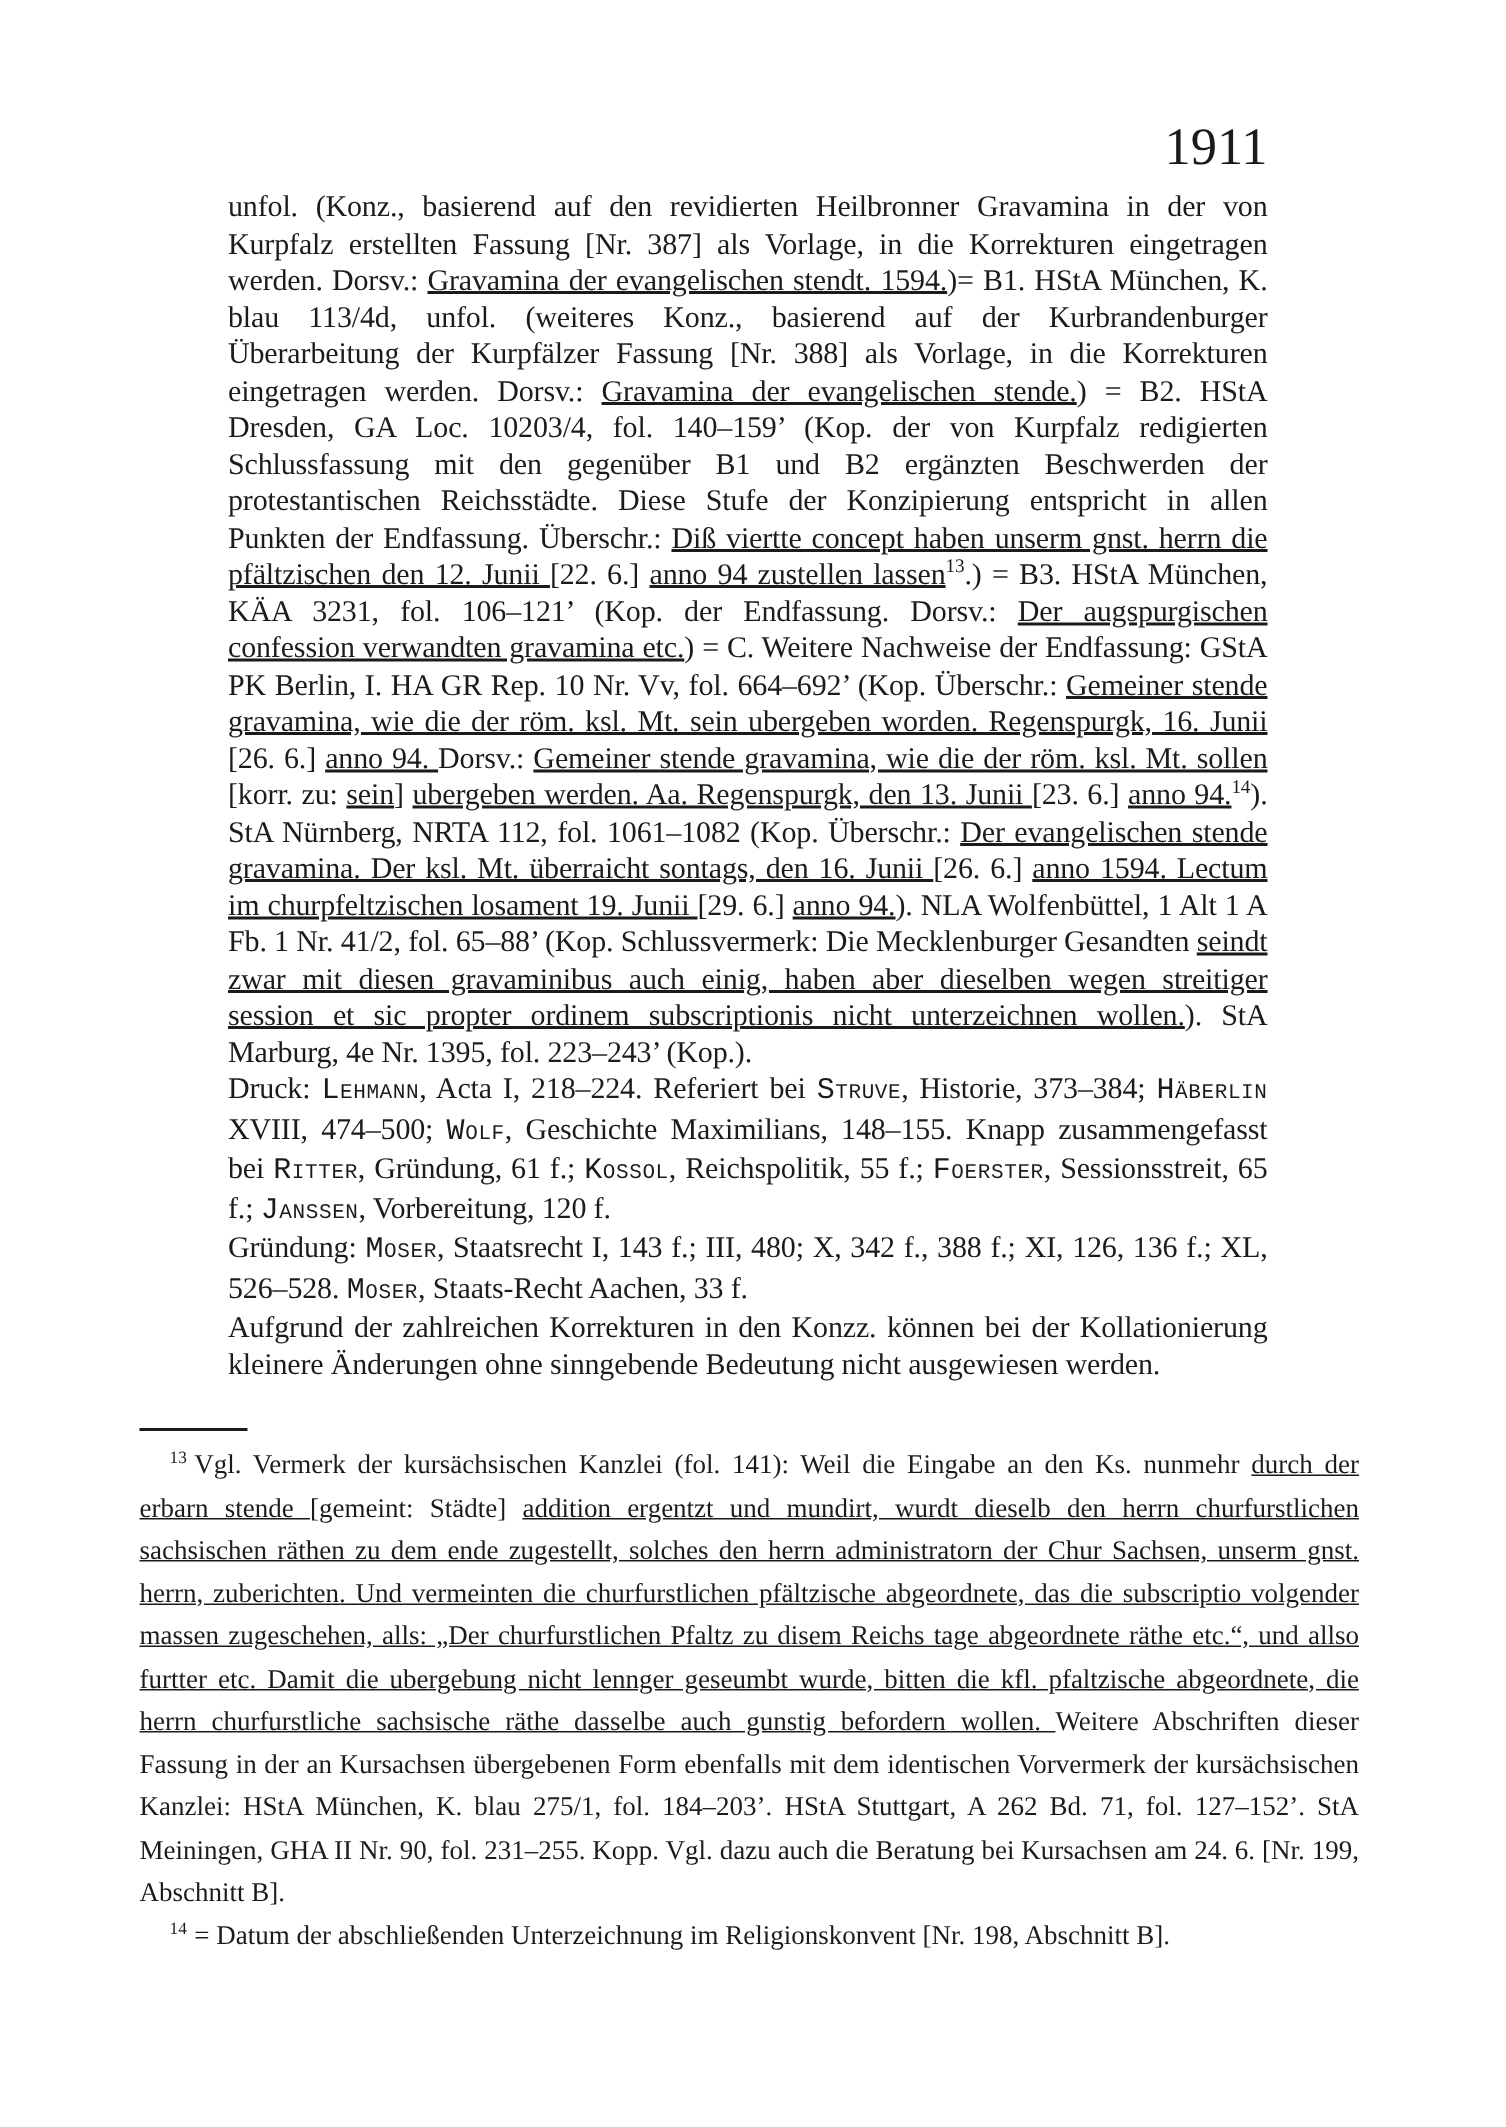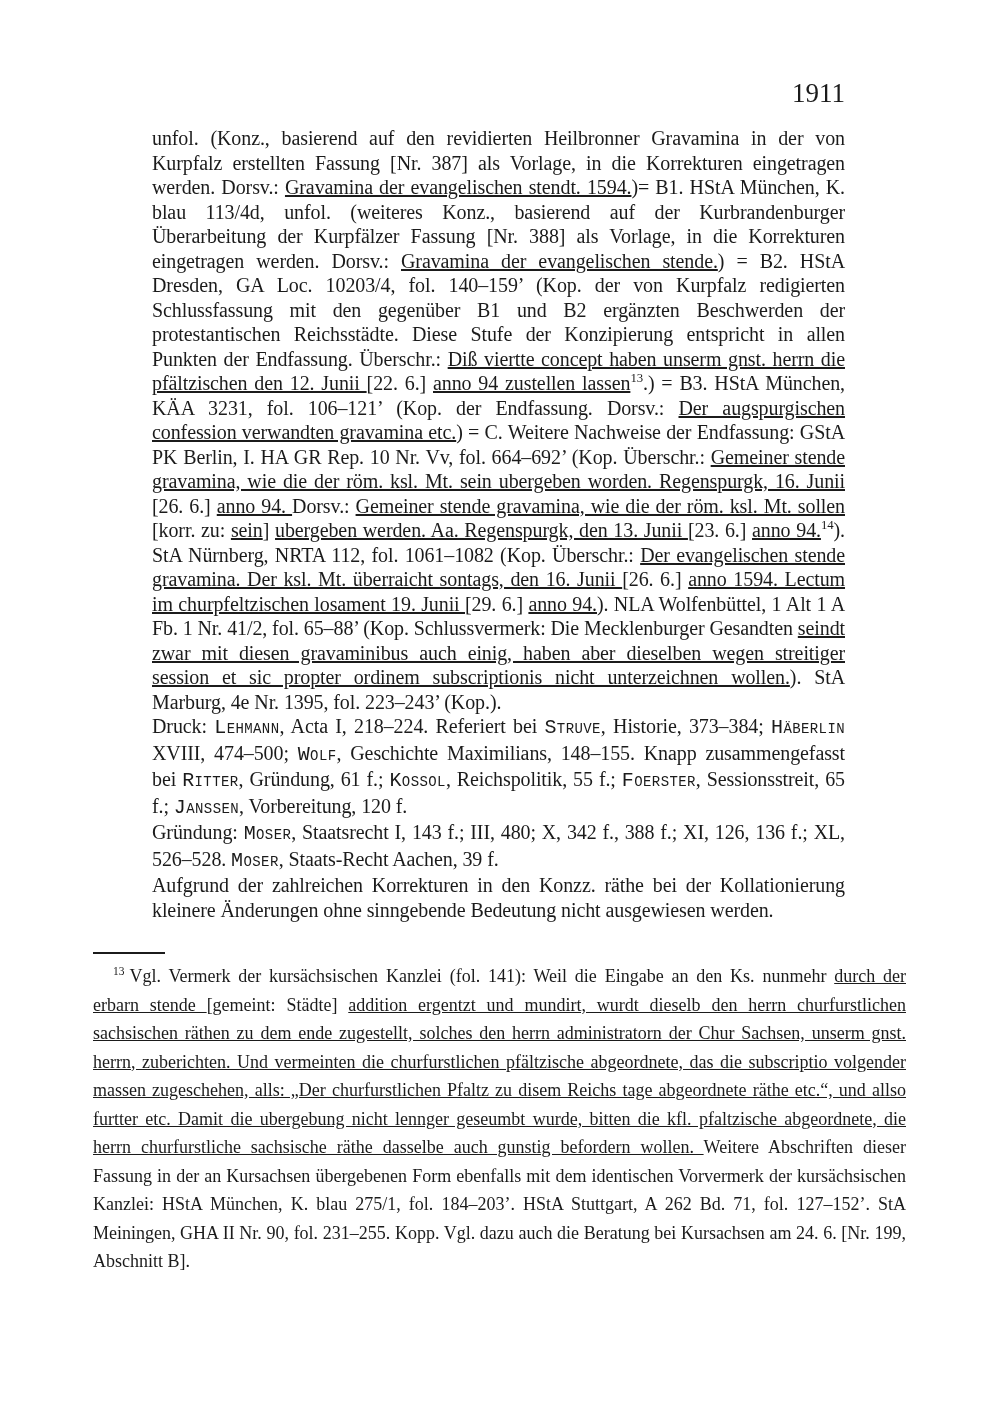--- a/index.html
+++ b/index.html
@@ -22,21 +22,21 @@
   .running-head {
     text-align: center;
     padding-right: 52px; 
     font-size: 21px;
     letter-spacing: 0.2px;
     white-space: nowrap;
   }
   .page-number {
     position: absolute;
     right: 0; top: -6px;
-    font-size: 27px;
+    font-size: 35px;
   }
 
   
   .main-text {
     margin: 12px 0 0 152px;
     width: 693px;
     font-size: 20px;
     line-height: 24.5px;
     text-align: justify;
     letter-spacing: -0.1px;
@@ -76,22 +76,23 @@
 
 <div class="page">
 
   <div class="header-row">
     <div class="page-number">1911</div>
   </div>
 
   <div class="main-text">
     <p><span class="r-i">unfol. (Konz., basierend auf den revidierten Heilbronner Gravamina in der von Kurpfalz erstellten Fassung [Nr. 387] als Vorlage, in die Korrekturen eingetragen werden. Dorsv.: </span><span class="r-r">Gravamina der evangelischen stendt. 1594.</span><span class="r-i">)= B1. HStA München, K. blau 113/4d, unfol. (weiteres Konz., basierend auf der Kurbrandenburger Überarbeitung der Kurpfälzer Fassung [Nr. 388] als Vorlage, in die Korrekturen eingetragen werden. Dorsv.: </span><span class="r-r">Gravamina der evangelischen stende.</span><span class="r-i">) = B2. HStA Dresden, GA Loc. 10203/4, fol. 140–159’ (Kop. der von Kurpfalz redigierten Schlussfassung mit den gegenüber B1 und B2 ergänzten Beschwerden der protestantischen Reichsstädte. Diese Stufe der Konzipierung entspricht in allen Punkten der Endfassung. Überschr.: </span><span class="r-r">Diß viertte concept haben unserm gnst. herrn die pfältzischen den 12. Junii </span><span class="r-i">[22. 6.] </span><span class="r-r">anno 94 zustellen lassen</span><span class="r-sup">13</span><span class="r-i">.) = B3. HStA München, KÄA 3231, fol. 106–121’ (Kop. der Endfassung. Dorsv.: </span><span class="r-r">Der augspurgischen confession verwandten gravamina etc.</span><span class="r-i">) = C. Weitere Nachweise der Endfassung: GStA PK Berlin, I. HA GR Rep. 10 Nr. Vv, fol. 664–692’ (Kop. Überschr.: </span><span class="r-r">Gemeiner stende gravamina, wie die der röm. ksl. Mt. sein ubergeben worden. Regenspurgk, 16. Junii </span><span class="r-i">[26. 6.] </span><span class="r-r">anno 94. </span><span class="r-i">Dorsv.: </span><span class="r-r">Gemeiner stende gravamina, wie die der röm. ksl. Mt. sollen </span><span class="r-i">[korr. zu: </span><span class="r-r">sein</span><span class="r-i">] </span><span class="r-r">ubergeben werden. Aa. Regenspurgk, den 13. Junii </span><span class="r-i">[23. 6.] </span><span class="r-r">anno 94.</span><span class="r-sup">14</span><span class="r-i">). StA Nürnberg, NRTA 112, fol. 1061–1082 (Kop. Überschr.: </span><span class="r-r">Der evangelischen stende gravamina. Der ksl. Mt. überraicht sontags, den 16. Junii </span><span class="r-i">[26. 6.] </span><span class="r-r">anno 1594. Lectum im churpfeltzischen losament 19. Junii </span><span class="r-i">[29. 6.] </span><span class="r-r">anno 94.</span><span class="r-i">). NLA Wolfenbüttel, 1 Alt 1 A Fb. 1 Nr. 41/2, fol. 65–88’ (Kop. Schlussvermerk: Die Mecklenburger Gesandten </span><span class="r-r">seindt zwar mit diesen gravaminibus auch einig, haben aber dieselben wegen streitiger session et sic propter ordinem subscriptionis nicht unterzeichnen wollen.</span><span class="r-i">). StA Marburg, 4e Nr. 1395, fol. 223–243’ (Kop.).</span></p>
     <p><span class="r-i">Druck: </span><span class="r-sc">Lehmann</span><span class="r-i">, Acta I, 218–224. Referiert bei </span><span class="r-sc">Struve</span><span class="r-i">, Historie, 373–384; </span><span class="r-sc">Häberlin</span><span class="r-i"> XVIII, 474–500; </span><span class="r-sc">Wolf</span><span class="r-i">, Geschichte Maximilians, 148–155. Knapp zusammengefasst bei </span><span class="r-sc">Ritter</span><span class="r-i">, Gründung, 61 f.; </span><span class="r-sc">Kossol</span><span class="r-i">, Reichspolitik, 55 f.; </span><span class="r-sc">Foerster</span><span class="r-i">, Sessionsstreit, 65 f.; </span><span class="r-sc">Janssen</span><span class="r-i">, Vorbereitung, 120 f.</span></p>
-    <p><span class="r-i">Gründung: </span><span class="r-sc">Moser</span><span class="r-i">, Staatsrecht I, 143 f.; III, 480; X, 342 f., 388 f.; XI, 126, 136 f.; XL, 526–528. </span><span class="r-sc">Moser</span><span class="r-i">, Staats-Recht Aachen, 39 f.</span></p>
-    <p><span class="r-i">Aufgrund der zahlreichen Korrekturen in den Konzz. räthe bei der Kollationierung kleinere Änderungen ohne sinngebende Bedeutung nicht ausgewiesen werden.</span></p>
+    <p><span class="r-i">Gründung: </span><span class="r-sc">Moser</span><span class="r-i">, Staatsrecht I, 143 f.; III, 480; X, 342 f., 388 f.; XI, 126, 136 f.; XL, 526–528. </span><span class="r-sc">Moser</span><span class="r-i">, Staats-Recht Aachen, 33 f.</span></p>
+    <p><span class="r-i">Aufgrund der zahlreichen Korrekturen in den Konzz. können bei der Kollationierung kleinere Änderungen ohne sinngebende Bedeutung nicht ausgewiesen werden.</span></p>
   </div>
 
   <div class="footnotes">
     <hr class="fn-rule">
     <p class="footnote"><span class="r-sup">13</span><span class="r-i">Vgl. Vermerk der kursächsischen Kanzlei (fol. 141): Weil die Eingabe an den Ks. nunmehr </span><span class="r-r">durch der erbarn stende </span><span class="r-i">[gemeint: Städte] </span><span class="r-r">addition ergentzt und mundirt, wurdt dieselb den herrn churfurstlichen sachsischen räthen zu dem ende zugestellt, solches den herrn administratorn der Chur Sachsen, unserm gnst. herrn, zuberichten. Und vermeinten die churfurstlichen pfältzische abgeordnete, das die subscriptio volgender massen zugeschehen, alls: „Der churfurstlichen Pfaltz zu disem Reichs tage abgeordnete räthe etc.“, und allso furtter etc. Damit die ubergebung nicht lennger geseumbt wurde, bitten die kfl. pfaltzische abgeordnete, die herrn churfurstliche sachsische räthe dasselbe auch gunstig befordern wollen. </span><span class="r-i">Weitere Abschriften dieser Fassung in der an Kursachsen übergebenen Form ebenfalls mit dem identischen Vorvermerk der kursächsischen Kanzlei: HStA München, K. blau 275/1, fol. 184–203’. HStA Stuttgart, A 262 Bd. 71, fol. 127–152’. StA Meiningen, GHA II Nr. 90, fol. 231–255. Kopp. Vgl. dazu auch die Beratung bei Kursachsen am 24. 6. [Nr. 199, Abschnitt B].</span></p>
+    <p class="footnote"><span class="r-sup">14</span><span class="r-i">= Datum der abschließenden Unterzeichnung im Religionskonvent [Nr. 198, Abschnitt B].</span></p>
   </div>
 
 </div>
 
 </body></html>

